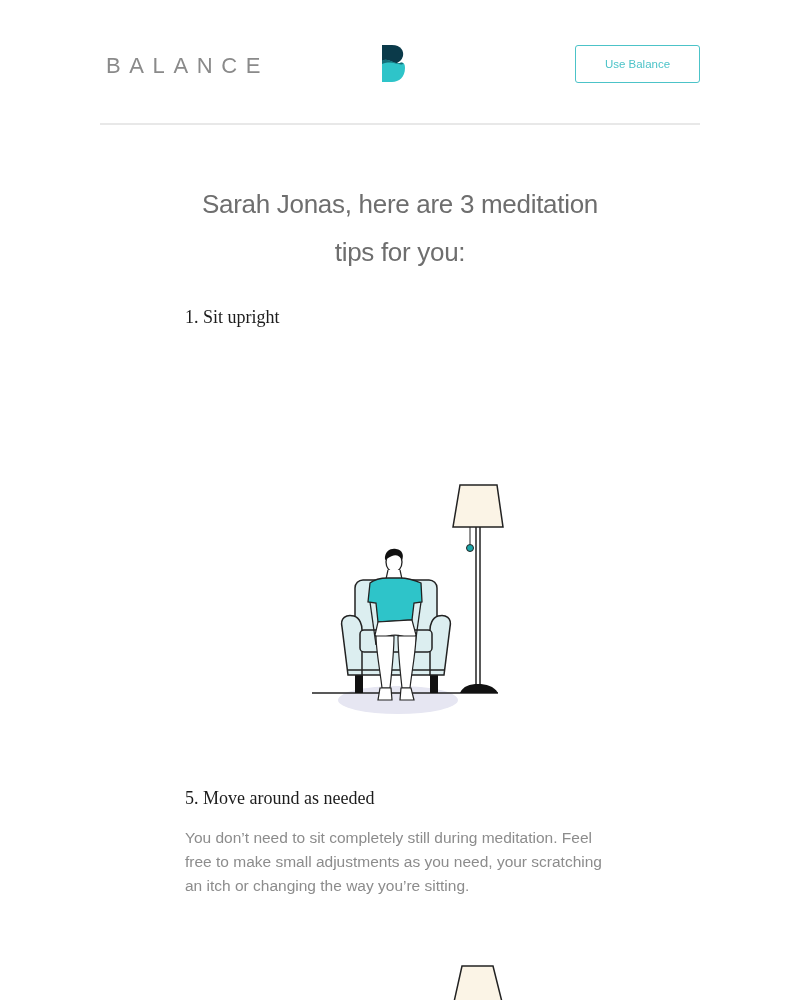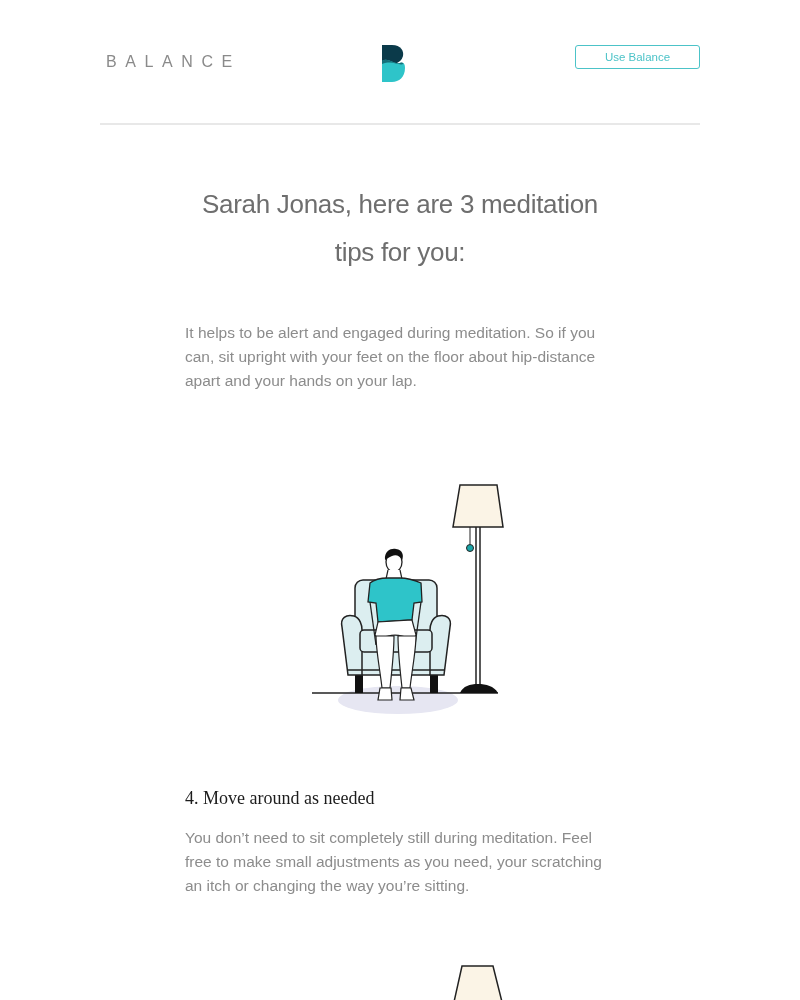--- a/index.html
+++ b/index.html
@@ -3,25 +3,25 @@
 <meta charset="utf-8">
 <style>
   * { box-sizing: border-box; margin: 0; padding: 0; }
   html, body { width: 800px; height: 1000px; overflow: hidden; background: #ffffff; }
   body { font-family: "Liberation Sans", sans-serif; color: #333; position: relative; }
 
   .header { position: absolute; top: 0; left: 100px; width: 600px; height: 125px; }
   .brand-wordmark {
     position: absolute; left: 6px; top: 53px;
     font-family: "Liberation Sans", sans-serif;
-    font-size: 16px; letter-spacing: 8.6px; color: #8a8a8a; font-weight: 400;
+    font-size: 22px; letter-spacing: 8.6px; color: #8a8a8a; font-weight: 400;
   }
   .logo { position: absolute; left: 280px; top: 45px; width: 26px; height: 38px; }
   .cta-button {
-    position: absolute; right: 0; top: 45px; width: 125px; height: 24px;
+    position: absolute; right: 0; top: 45px; width: 125px; height: 38px;
     border: 1px solid #4cc3c8; border-radius: 3px; background: #fff;
     color: #4cc3c8; font-family: "Liberation Sans", sans-serif; font-size: 11.5px;
     display: flex; align-items: center; justify-content: center; cursor: pointer;
   }
   .divider { position: absolute; left: 0; top: 123px; width: 600px; height: 2px; background: #e8e8e8; }
 
   .hero-title {
     position: absolute; top: 180px; left: 200px; width: 400px; text-align: center;
     font-family: "Liberation Sans", sans-serif; font-weight: 300;
     font-size: 26px; line-height: 48px; color: #6e6e6e; letter-spacing: -0.3px;
@@ -56,21 +56,21 @@
     <path d="M2 16 C8 12 14 20 20 18 C22 17 23 18 23.5 19 C18 21 13 15 2 19 Z" fill="#15707a"></path>
   </svg>
 
   <div class="cta-button">Use Balance</div>
   <div class="divider"></div>
 </div>
 
 <div class="hero-title">Sarah Jonas, here are 3 meditation tips for you:</div>
 
 <div class="tip tip-1">
-  <div class="tip-body">It helps to be alert and engaged during meditation. So if you can, sit upright with your feet on the floor about hip-distance apart and your hands on your lap.</div>
+  <div class="tip-title">1. Sit upright</div>
 </div>
 
 <svg class="illustration illus-1" viewBox="0 0 220 260">
 
   <ellipse cx="98" cy="230" rx="60" ry="14" fill="#e6e6f2"></ellipse>
 
   <line x1="12" y1="223" x2="198" y2="223" stroke="#222" stroke-width="1.5"></line>
 
   <g>
     <polygon points="160,15 197,15 203,57 153,57" fill="#fbf4e6" stroke="#222" stroke-width="1.5"></polygon>
@@ -110,19 +110,19 @@
 
     <path d="M76 166 C76 180 80 200 82 218 L90 218 C92 200 94 180 94 166 Z" fill="#fff" stroke="#222" stroke-width="1.2"></path>
     <path d="M98 166 C98 180 100 200 102 218 L110 218 C112 200 116 180 116 166 Z" fill="#fff" stroke="#222" stroke-width="1.2"></path>
 
     <path d="M80 218 L78 230 L92 230 L91 218 Z" fill="#fff" stroke="#222" stroke-width="1.2"></path>
     <path d="M101 218 L100 230 L114 230 L111 218 Z" fill="#fff" stroke="#222" stroke-width="1.2"></path>
   </g>
 </svg>
 
 <div class="tip tip-2">
-  <div class="tip-title">4. Move around as needed</div>
+  <div class="tip-title">5. Move around as needed</div>
   <div class="tip-body">You don’t need to sit completely still during meditation. Feel free to make small adjustments as you need, your scratching an itch or changing the way you’re sitting.</div>
 </div>
 
 <svg class="illustration illus-2" viewBox="0 0 120 60">
   <polygon points="42,26 73,26 82,62 34,62" fill="#fbf4e6" stroke="#222" stroke-width="1.5"></polygon>
 </svg>
 
 </body></html>

